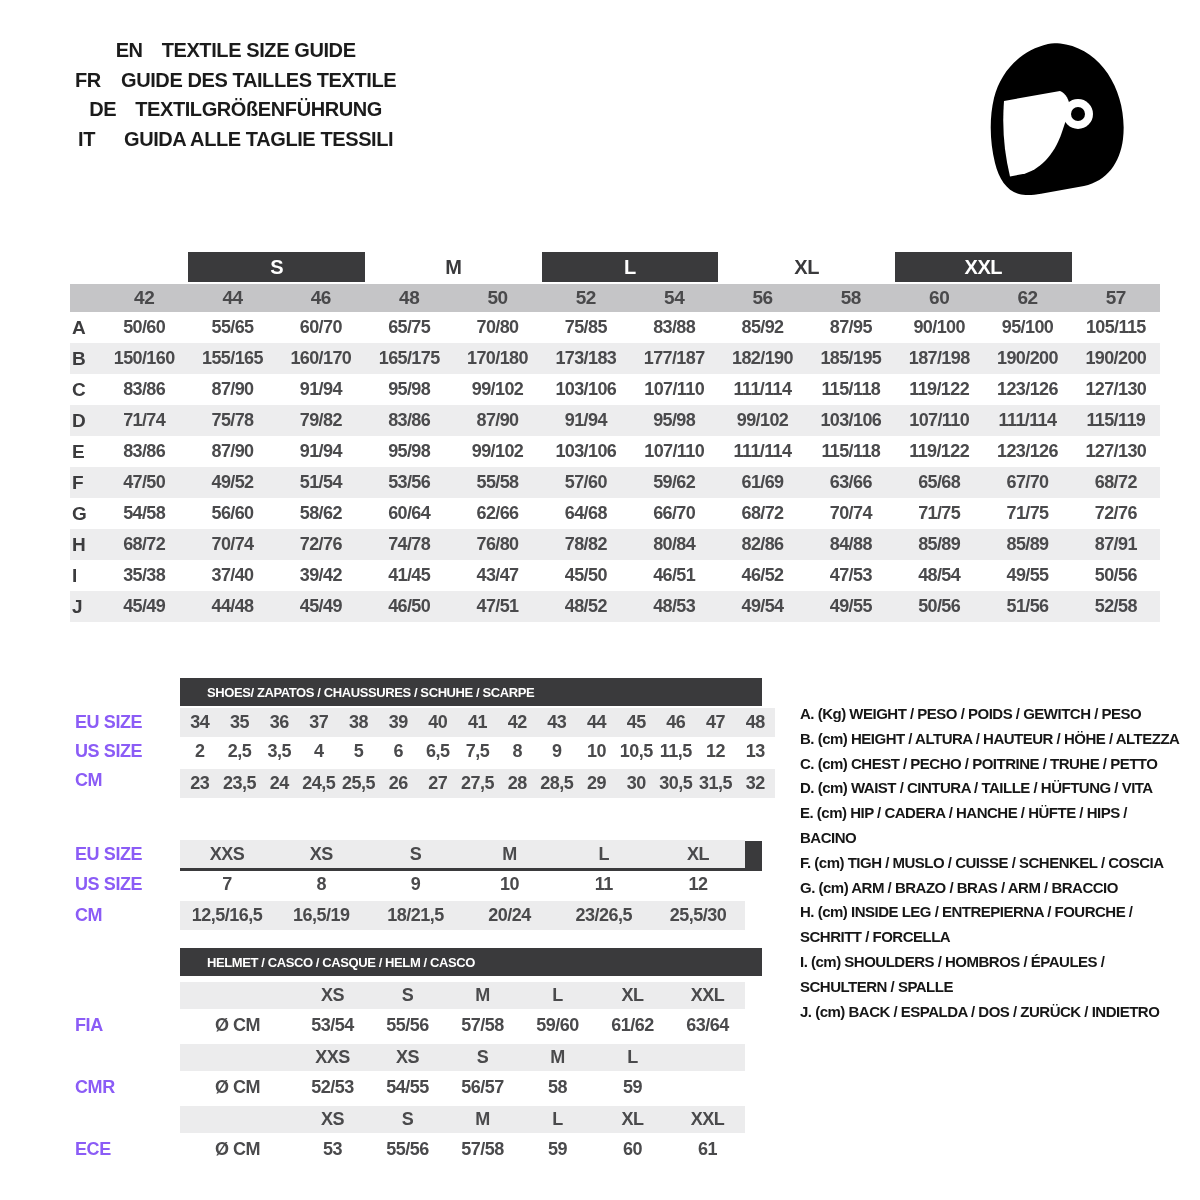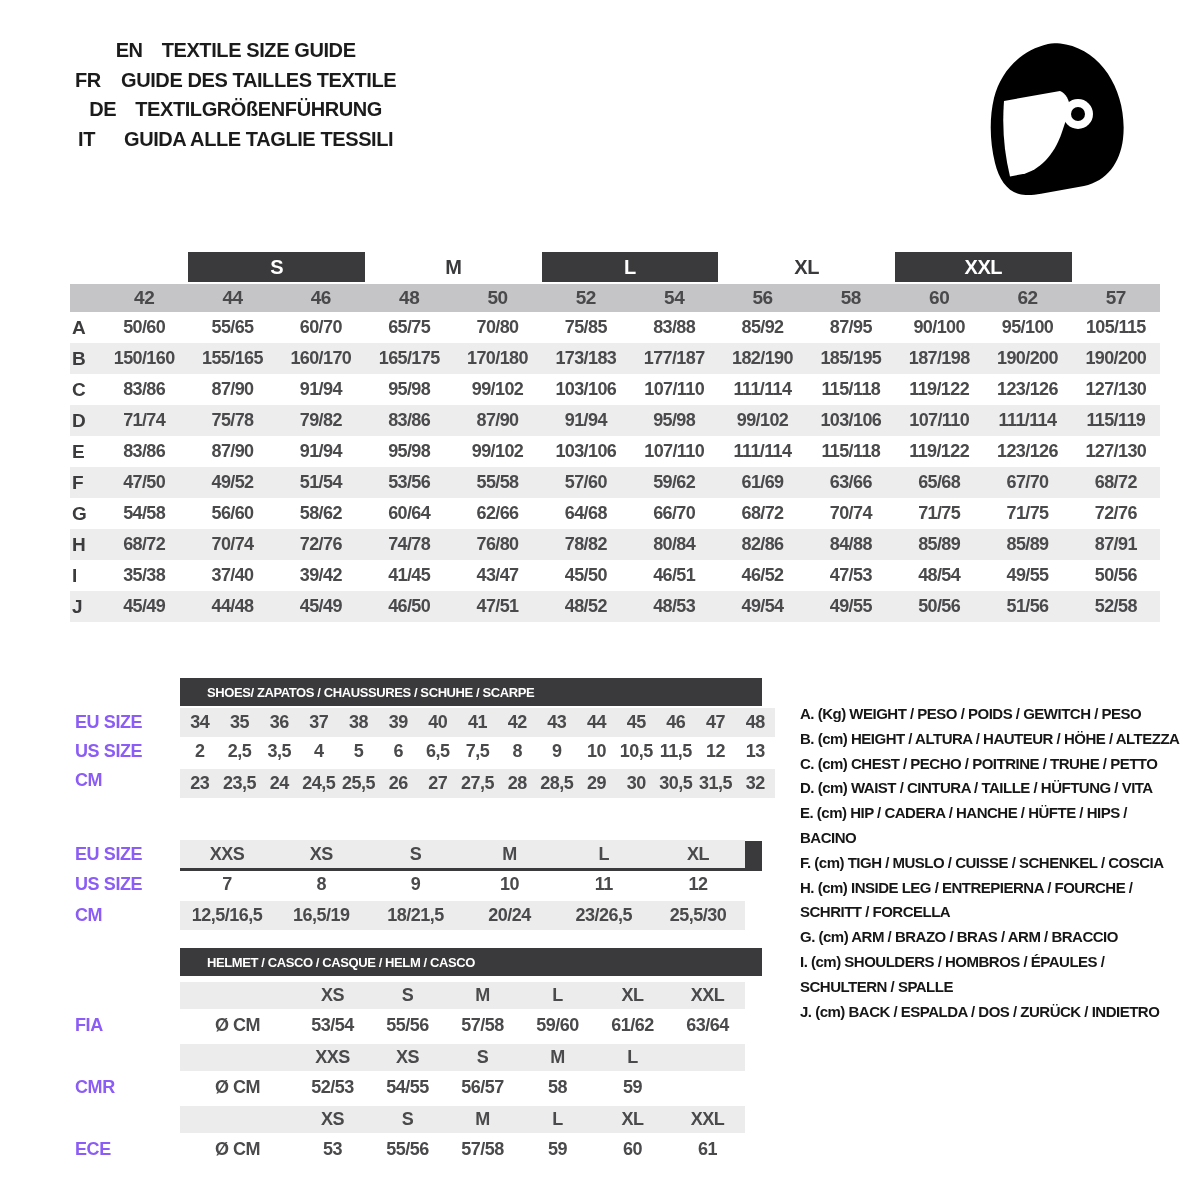--- a/index.html
+++ b/index.html
@@ -406,22 +406,22 @@
     </div>
   </div>
 
 <div class="abs legend">
     <div class="legend-item">A. (Kg) WEIGHT / PESO / POIDS / GEWITCH / PESO</div>
     <div class="legend-item">B. (cm) HEIGHT / ALTURA / HAUTEUR / HÖHE / ALTEZZA</div>
     <div class="legend-item">C. (cm) CHEST / PECHO / POITRINE / TRUHE / PETTO</div>
     <div class="legend-item">D. (cm) WAIST / CINTURA / TAILLE / HÜFTUNG / VITA</div>
     <div class="legend-item">E. (cm) HIP / CADERA / HANCHE / HÜFTE / HIPS /  BACINO</div>
     <div class="legend-item">F.  (cm) TIGH / MUSLO / CUISSE / SCHENKEL / COSCIA</div>
+    <div class="legend-item">G. (cm) ARM  / BRAZO / BRAS / ARM / BRACCIO</div>
     <div class="legend-item">H. (cm) INSIDE LEG / ENTREPIERNA / FOURCHE / SCHRITT / FORCELLA</div>
-    <div class="legend-item">G. (cm) ARM  / BRAZO / BRAS / ARM / BRACCIO</div>
     <div class="legend-item">I.  (cm) SHOULDERS / HOMBROS / ÉPAULES / SCHULTERN / SPALLE</div>
     <div class="legend-item">J. (cm) BACK / ESPALDA / DOS / ZURÜCK / INDIETRO</div>
   </div>
 
 <div class="abs side-label" style="left: 75px; top: 708px; height: 29px;">EU SIZE</div>
 <div class="abs side-label" style="left: 75px; top: 737px; height: 29px;">US SIZE</div>
 <div class="abs side-label" style="left: 75px; top: 766px; height: 29px;">CM</div>
 <div class="abs side-label" style="left: 75px; top: 840px; height: 28px;">EU SIZE</div>
 <div class="abs side-label" style="left: 75px; top: 870px; height: 29px;">US SIZE</div>
 <div class="abs side-label" style="left: 75px; top: 901px; height: 29px;">CM</div>

